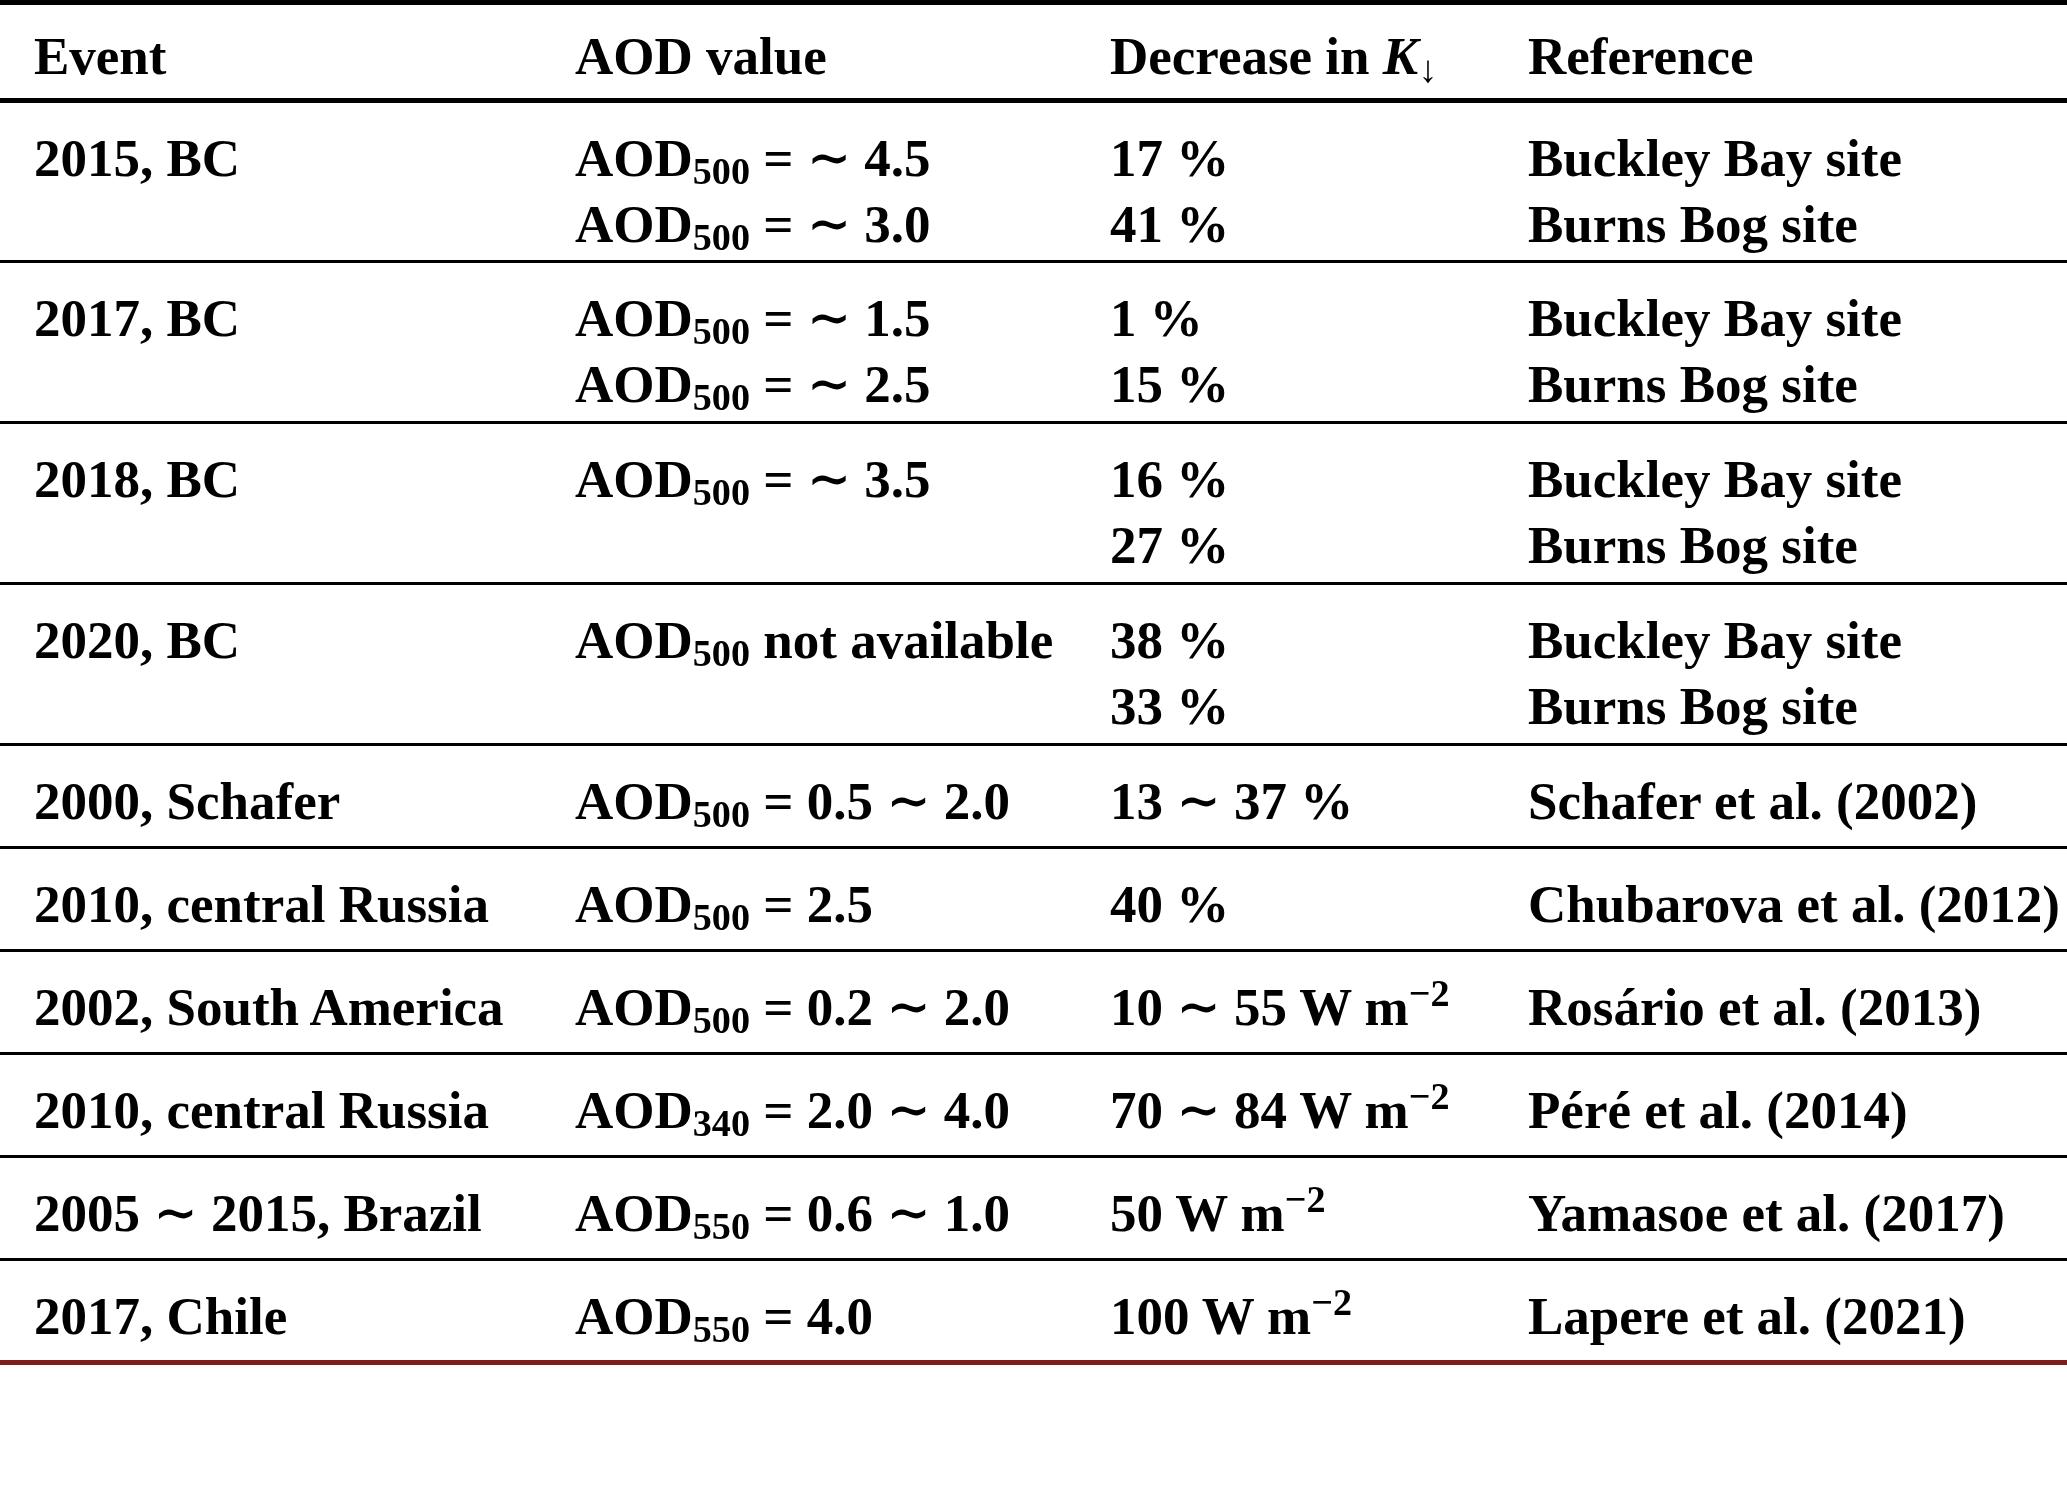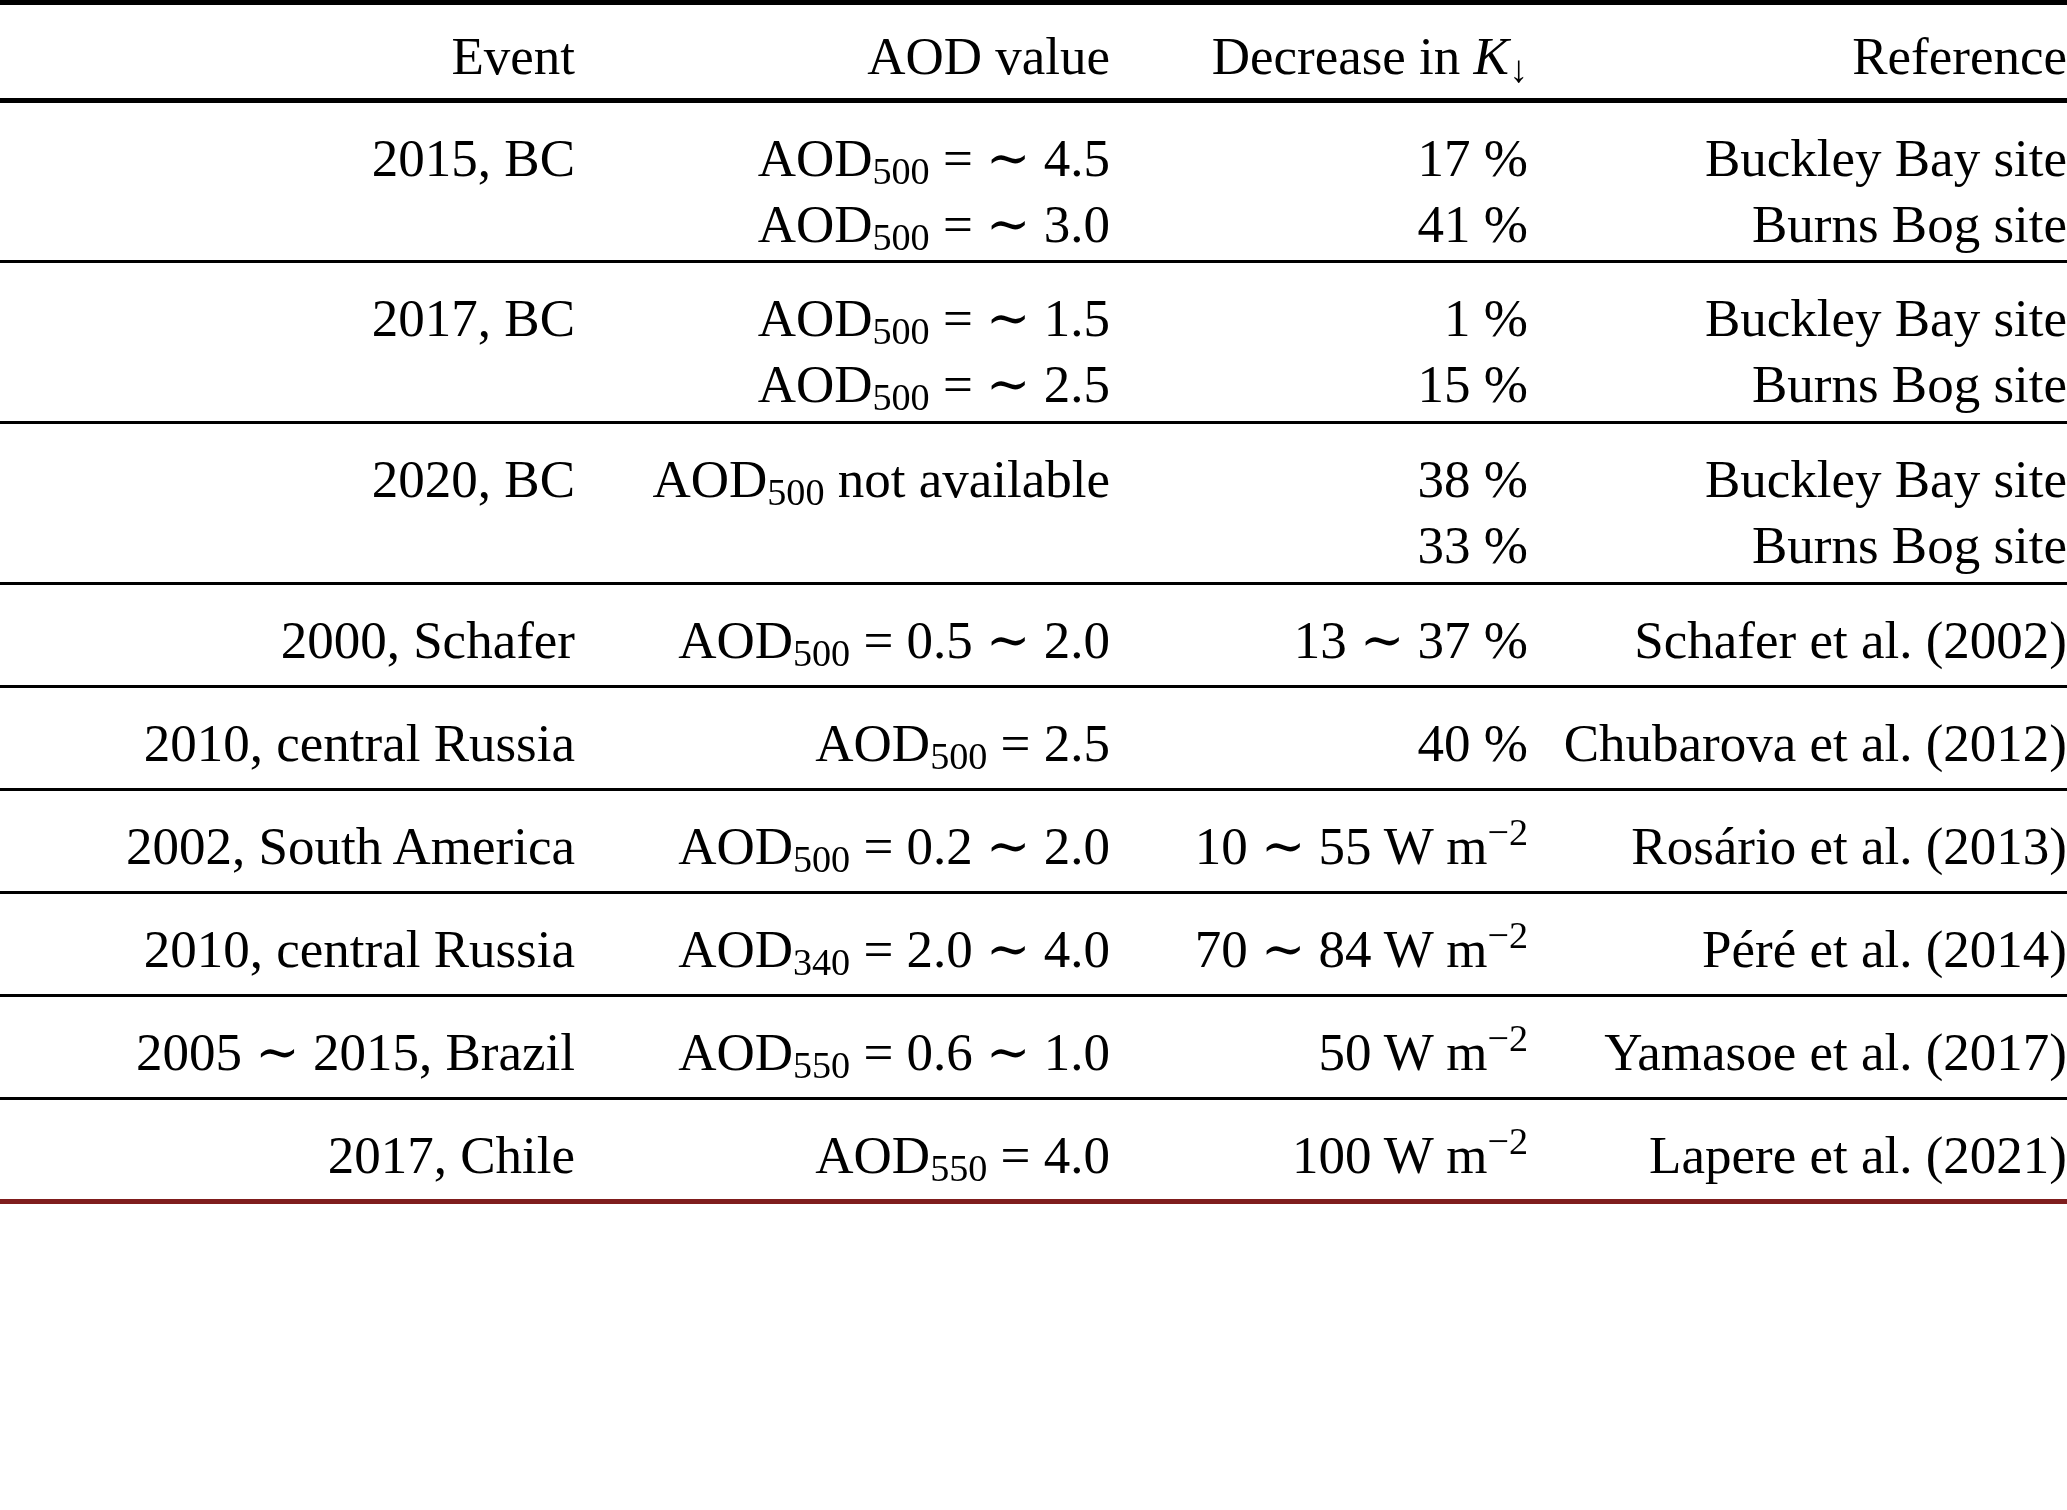--- a/index.html
+++ b/index.html
@@ -27,23 +27,23 @@
     border-top: 5px solid #000;
     border-bottom: 5px solid #000;
     height: 98px;
   }
   tbody tr { border-bottom: 3px solid #000; }
   tbody tr:last-child { border-bottom: 5px solid #7f1d1d; }
   tbody tr.r-tall  { height: 161px; }
   tbody tr.r-short { height: 103px; }
 
   th, td {
-    text-align: right;
+    text-align: left;
     vertical-align: top;
-    font-weight: normal;
+    font-weight: bold;
     padding: 0;
     white-space: nowrap;
   }
   th { padding-top: 18px; }
   td { padding-top: 22px; }
   th:first-child, td:first-child { padding-left: 34px; }
 
   .line { line-height: 66px; }
 
   sub {
@@ -115,20 +115,36 @@
             <div class="line">1 %</div>
             <div class="line">15 %</div>
           </td>
           <td>
             <div class="line">Buckley Bay site</div>
             <div class="line">Burns Bog site</div>
           </td>
         </tr>
         <tr class="r-tall">
           <td>
+            <div class="line">2018, BC</div>
+          </td>
+          <td>
+            <div class="line">AOD<sub>500</sub> = ∼ 3.5</div>
+          </td>
+          <td>
+            <div class="line">16 %</div>
+            <div class="line">27 %</div>
+          </td>
+          <td>
+            <div class="line">Buckley Bay site</div>
+            <div class="line">Burns Bog site</div>
+          </td>
+        </tr>
+        <tr class="r-tall">
+          <td>
             <div class="line">2020, BC</div>
           </td>
           <td>
             <div class="line">AOD<sub>500</sub> not available</div>
           </td>
           <td>
             <div class="line">38 %</div>
             <div class="line">33 %</div>
           </td>
           <td>

